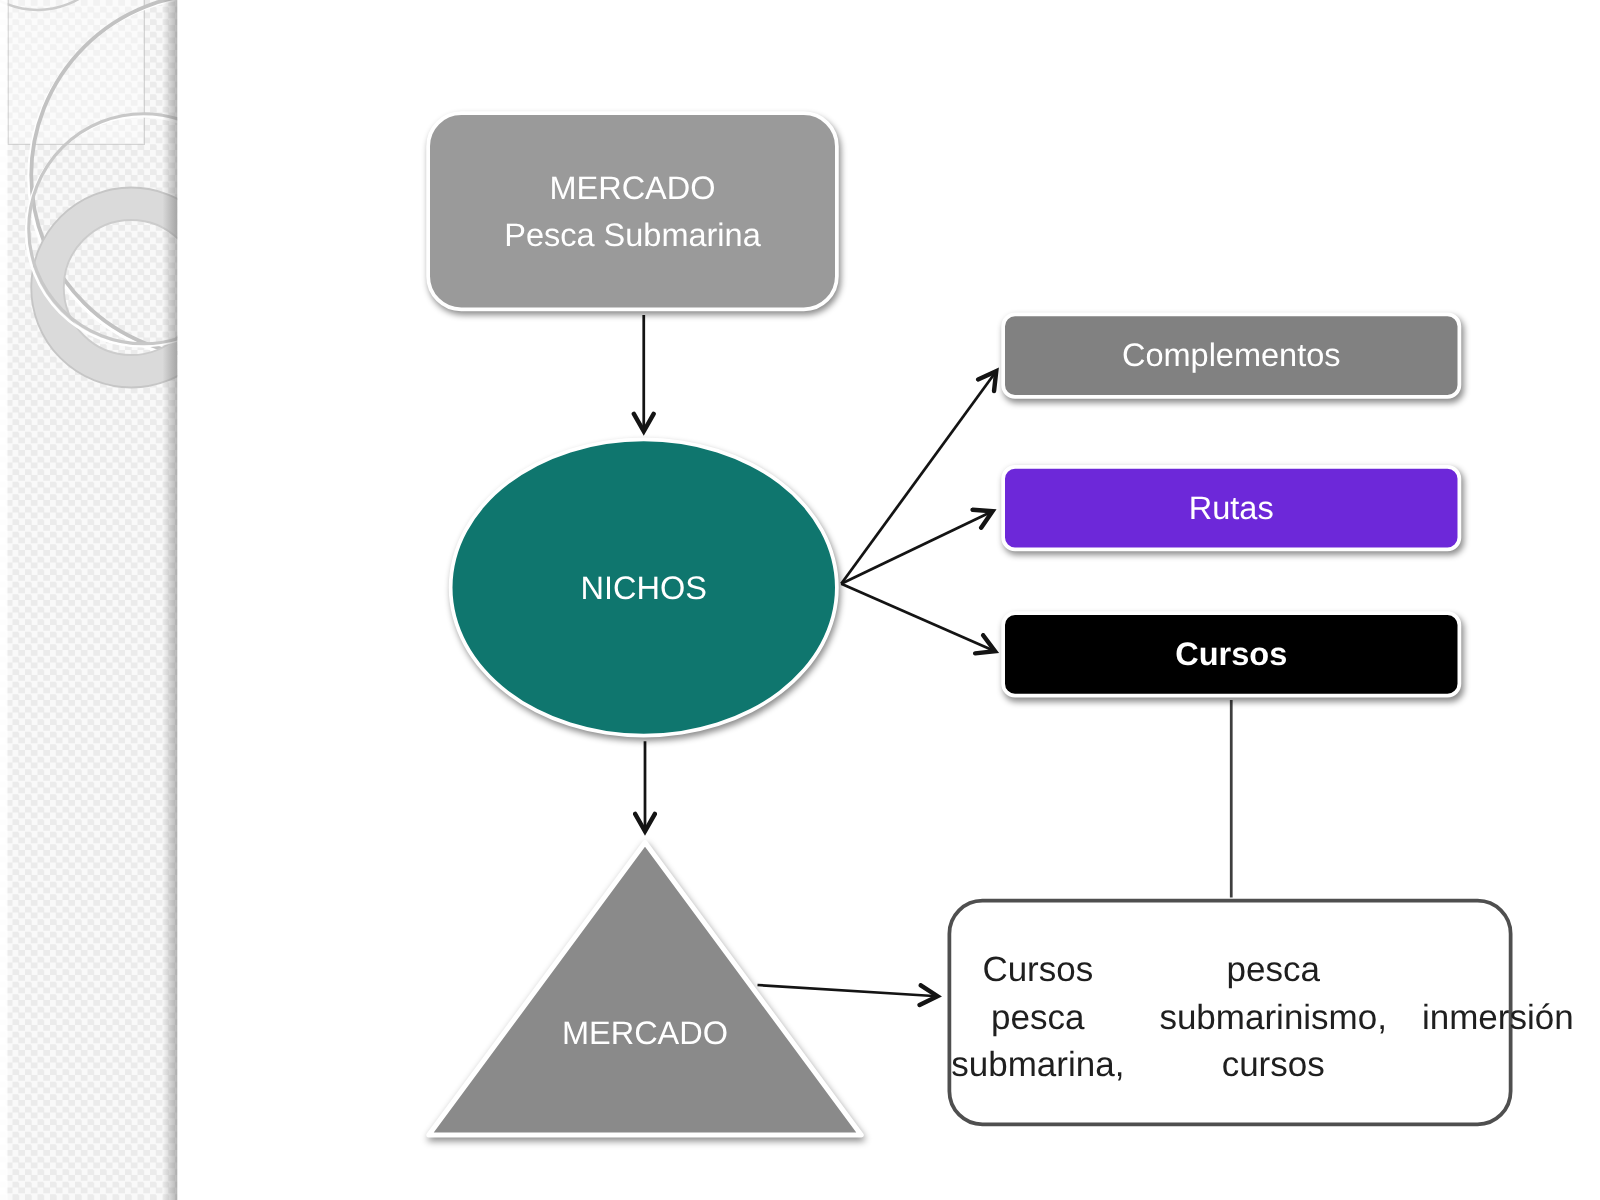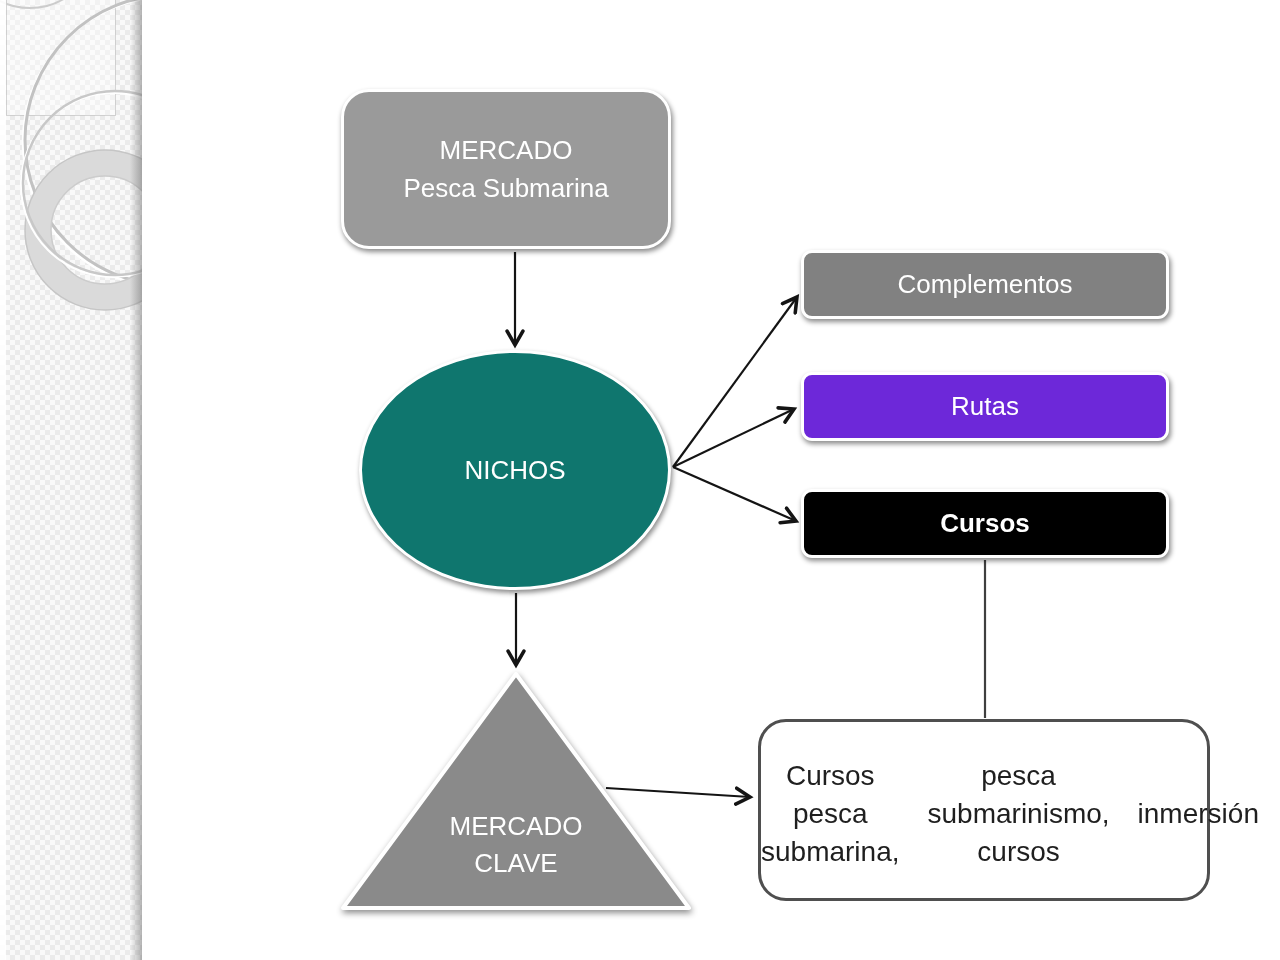--- a/index.html
+++ b/index.html
@@ -120,21 +120,20 @@
   </div>
   <div class="node branch branch-rutas" style="background-color: #6d28d9;">
     <div>Rutas</div>
   </div>
   <div class="node branch branch-cursos" style="background-color: #000000; font-weight: bold;">
     <div>Cursos</div>
   </div>
 
   <div class="palabras-label" style="color: rgb(255, 255, 255);">
     <div>MERCADO</div>
-    <div>CLAVE</div>
   </div>
 
   <div class="keywords-box" style="background-color: rgb(255, 255, 255); border-color: rgb(79, 79, 79); color: rgb(31, 31, 31);">
     <div>Cursos pesca submarina,</div>
     <div>pesca submarinismo, cursos</div>
     <div>inmersión</div>
   </div>
 
 </div>
 

